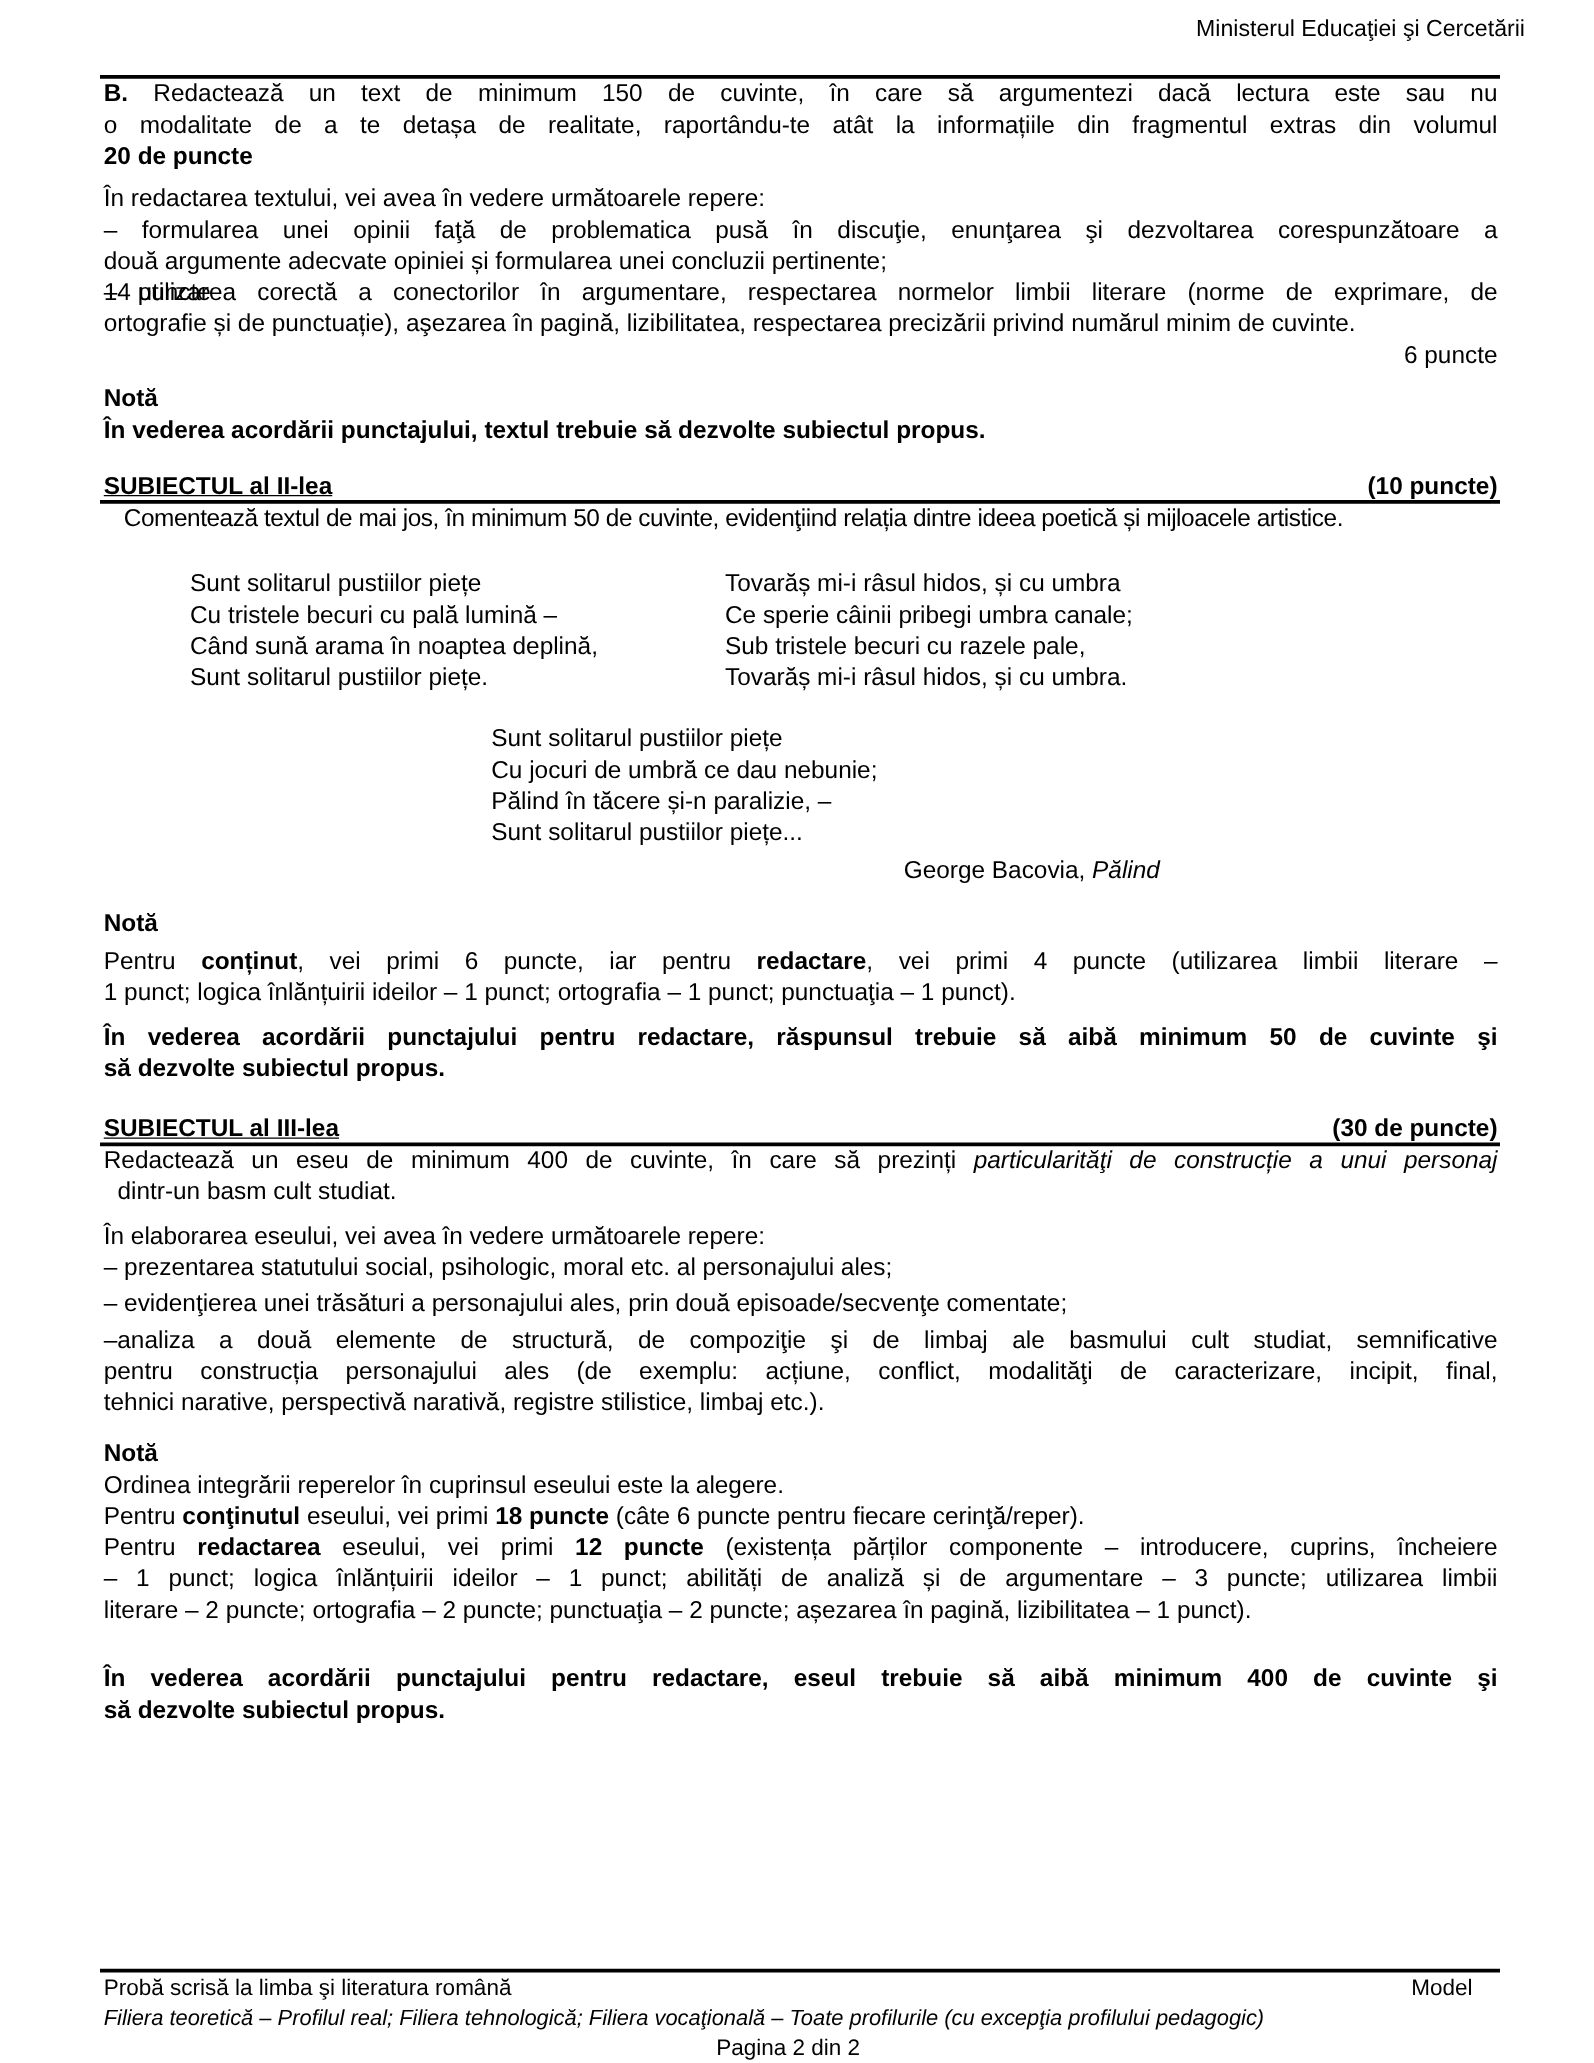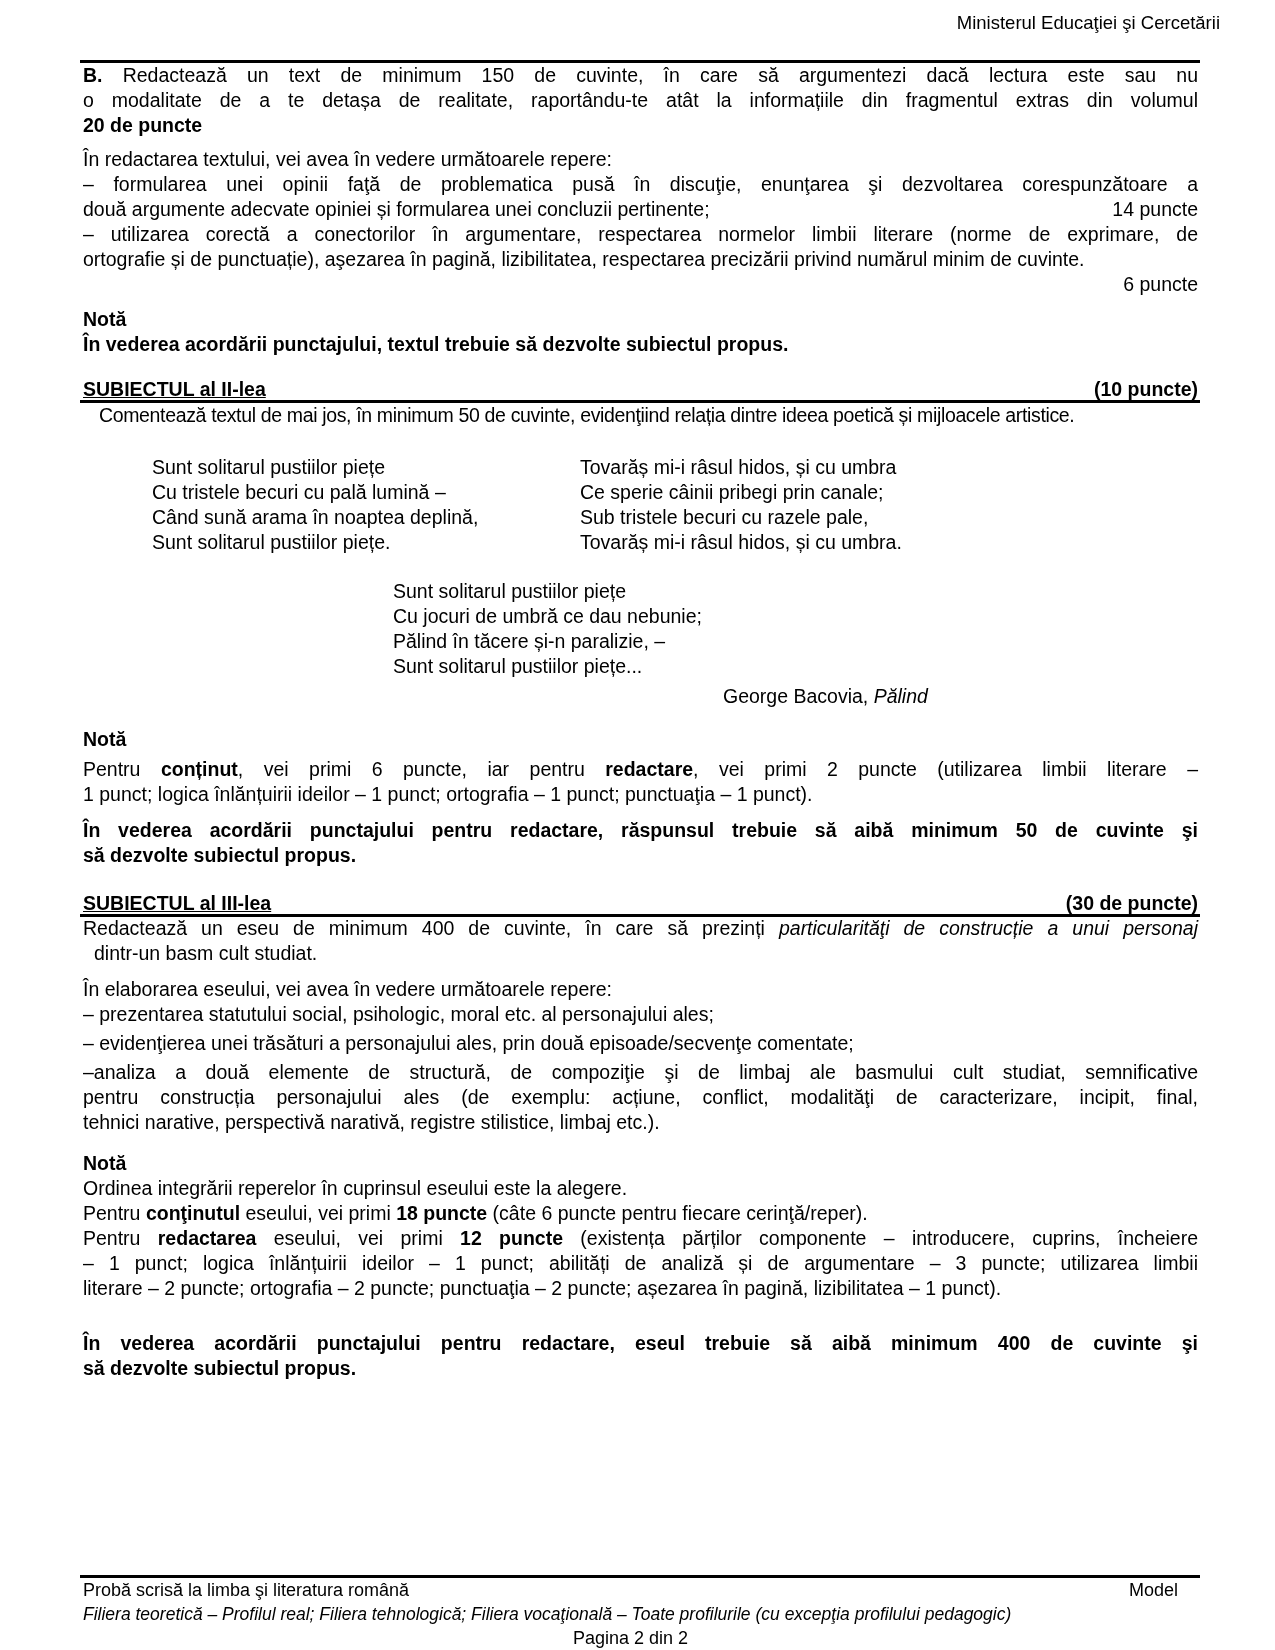--- a/index.html
+++ b/index.html
@@ -28,21 +28,21 @@
 <div class="rule" style="left:80px; width:1120px; top:60px; height:3px;"></div>
 
 <div class="line just" style="top:63px;"><span class="b">B.</span><span> Redactează un text de minimum 150 de cuvinte, în care să argumentezi dacă lectura este sau nu</span></div>
 <div class="line just" style="top:88px;">o modalitate de a te detașa de realitate, raportându-te atât la informațiile din fragmentul extras din volumul</div>
 <div class="line" style="top:113px; display:flex; justify-content:space-between;">
   <span class="b">20 de puncte</span>
 </div>
 
 <div class="line" style="top:147px;">În redactarea textului, vei avea în vedere următoarele repere:</div>
 <div class="line just" style="top:172px;">– formularea unei opinii faţă de problematica pusă în discuţie, enunţarea şi dezvoltarea corespunzătoare a</div>
-<div class="line" style="top:197px; display:flex; justify-content:space-between;">
+<div class="line" style="top:197px; display:flex; justify-content:center;flex-direction:column;">
   <span>două argumente adecvate opiniei și formularea unei concluzii pertinente;</span>
   <span>14 puncte</span>
 </div>
 <div class="line just" style="top:222px;">– utilizarea corectă a conectorilor în argumentare, respectarea normelor limbii literare (norme de exprimare, de</div>
 <div class="line" style="top:247px;">ortografie și de punctuație), aşezarea în pagină, lizibilitatea, respectarea precizării privind numărul minim de cuvinte.</div>
 <div class="line right" style="top:272px;">6 puncte</div>
 
 <div class="line b" style="top:307px;">Notă</div>
 <div class="line b" style="top:332px;">În vederea acordării punctajului, textul trebuie să dezvolte subiectul propus.</div>
 
@@ -55,37 +55,37 @@
 
 <div>
   <div class="poem-line" style="left:152px; top:455px;">Sunt solitarul pustiilor piețe</div>
   <div class="poem-line" style="left:152px; top:480px;">Cu tristele becuri cu pală lumină –</div>
   <div class="poem-line" style="left:152px; top:505px;">Când sună arama în noaptea deplină,</div>
   <div class="poem-line" style="left:152px; top:530px;">Sunt solitarul pustiilor piețe.</div>
 </div>
 
 <div>
   <div class="poem-line" style="left:580px; top:455px;">Tovarăș mi-i râsul hidos, și cu umbra</div>
-  <div class="poem-line" style="left:580px; top:480px;">Ce sperie câinii pribegi prin canale;</div>
+  <div class="poem-line" style="left:580px; top:480px;">Ce sperie câinii pribegi umbra canale;</div>
   <div class="poem-line" style="left:580px; top:505px;">Sub tristele becuri cu razele pale,</div>
   <div class="poem-line" style="left:580px; top:530px;">Tovarăș mi-i râsul hidos, și cu umbra.</div>
 </div>
 
 <div>
   <div class="poem-line" style="left:393px; top:579px;">Sunt solitarul pustiilor piețe</div>
   <div class="poem-line" style="left:393px; top:604px;">Cu jocuri de umbră ce dau nebunie;</div>
   <div class="poem-line" style="left:393px; top:629px;">Pălind în tăcere și-n paralizie, –</div>
   <div class="poem-line" style="left:393px; top:654px;">Sunt solitarul pustiilor piețe...</div>
 </div>
 <div class="poem-line" style="left:723px; top:684px;">
   <span>George Bacovia, </span><span class="i">Pălind</span>
 </div>
 
 <div class="line b" style="top:727px;">Notă</div>
-<div class="line just" style="top:757px;"><span>Pentru </span><span class="b">conținut</span><span>, vei primi 6 puncte, iar pentru </span><span class="b">redactare</span><span>, vei primi 2 puncte (utilizarea limbii literare –</span></div>
+<div class="line just" style="top:757px;"><span>Pentru </span><span class="b">conținut</span><span>, vei primi 6 puncte, iar pentru </span><span class="b">redactare</span><span>, vei primi 4 puncte (utilizarea limbii literare –</span></div>
 <div class="line" style="top:782px;">1 punct; logica înlănțuirii ideilor – 1 punct; ortografia – 1 punct; punctuaţia – 1 punct).</div>
 <div class="line b just" style="top:818px;">În vederea acordării punctajului pentru redactare, răspunsul trebuie să aibă minimum 50 de cuvinte şi</div>
 <div class="line b" style="top:843px;">să dezvolte subiectul propus.</div>
 
 <div class="heading-row" style="top:891px;">
   <span style="text-decoration:underline;">SUBIECTUL al III-lea</span>
   <span>(30 de puncte)</span>
 </div>
 <div class="rule" style="left:80px; width:1120px; top:914px; height:3px;"></div>
 <div class="line just" style="top:916px;"><span>Redactează un eseu de minimum 400 de cuvinte, în care să prezinți </span><span class="i">particularităţi de construcție a unui personaj</span></div>

